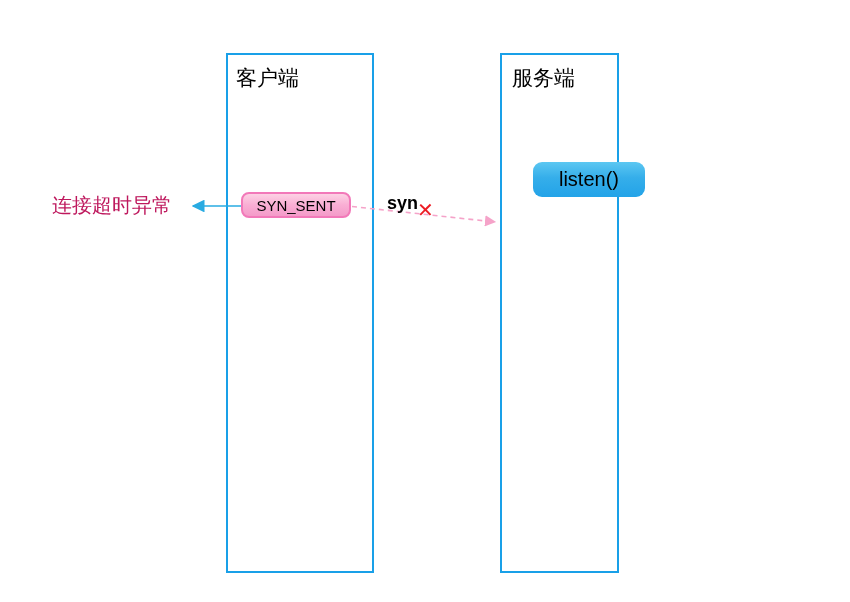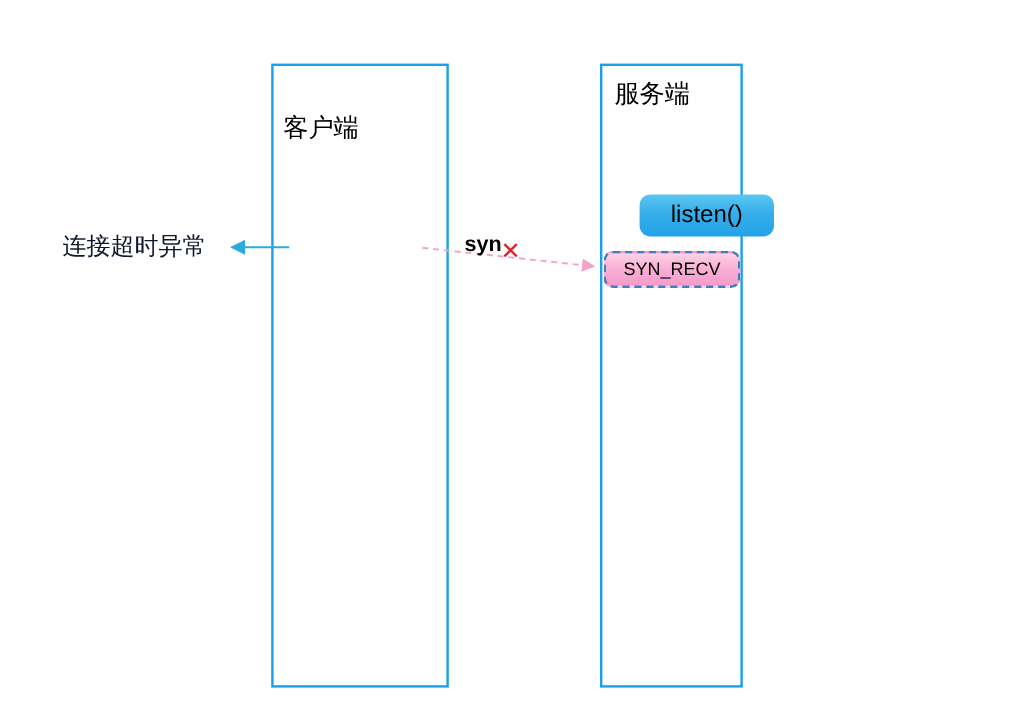--- a/index.html
+++ b/index.html
@@ -22,21 +22,21 @@
     box-sizing: border-box;
   }
   #client-lane { left: 226px; top: 53px; width: 148px; height: 520px; }
   #server-lane { left: 500px; top: 53px; width: 119px; height: 520px; }
   .lane-title {
     position: absolute;
     font-size: 21px;
     color: #000000;
     white-space: nowrap;
   }
-  #client-title { left: 236px; top: 64px; margin-top: 28px; }
+  #client-title { left: 236px; top: 64px; }
   #server-title { left: 512px; top: 64px; }
 
   .action-btn {
     position: absolute;
     background: linear-gradient(to bottom, #5CC7F2 0%, #35AEEA 45%, #23A3E8 100%);
     border-radius: 9px;
     color: #000000;
     display: flex;
     align-items: center;
     justify-content: center;
@@ -64,21 +64,21 @@
   #syn-recv-btn {
     left: 503px; top: 209px; width: 114px; height: 31px;
     border: 2px dashed #3E7EC0;
     border-radius: 8px;
   }
 
   #timeout-label {
     position: absolute;
     left: 52px; top: 192px;
     font-size: 20px;
-    color: #0f172a;
+    color: #be185d;
     white-space: nowrap;
   }
   #syn-label {
     position: absolute;
     left: 387px; top: 193px;
     font-size: 18px;
     color: #000000;
     white-space: nowrap;
     font-weight: bold;
   }
@@ -116,21 +116,21 @@
     </defs>
 
     <line x1="241" y1="206" x2="193" y2="206" stroke="#29ABE2" stroke-width="1.6" marker-end="url(#head-blue)"></line>
 
     <line x1="352" y1="206.5" x2="495" y2="222" stroke="#F5A3C9" stroke-width="1.6" stroke-dasharray="5,4" marker-end="url(#head-pink)"></line>
   </svg>
 
   <div class="lane-title" id="client-title">客户端</div>
   <div class="lane-title" id="server-title">服务端</div>
 
+  <div class="state-btn" id="syn-sent-btn">SYN_SENT</div>
 
   <div class="action-btn" id="listen-btn">listen()</div>
-  <div class="state-btn" id="syn-recv-btn">SYN_RECV</div>
 
   <div id="timeout-label">连接超时异常</div>
   <div id="syn-label">syn</div>
   <div id="failure-mark">✕</div>
 
 </div>
 
 </body></html>

